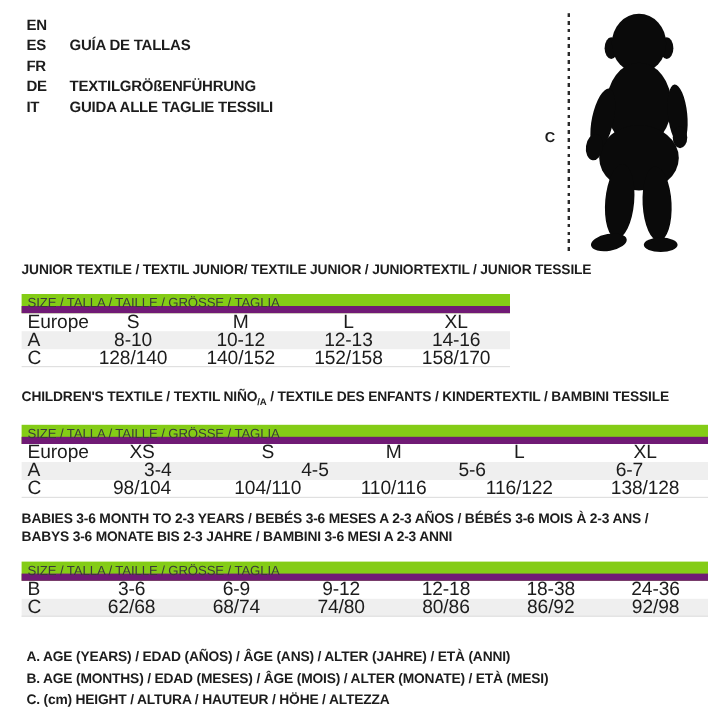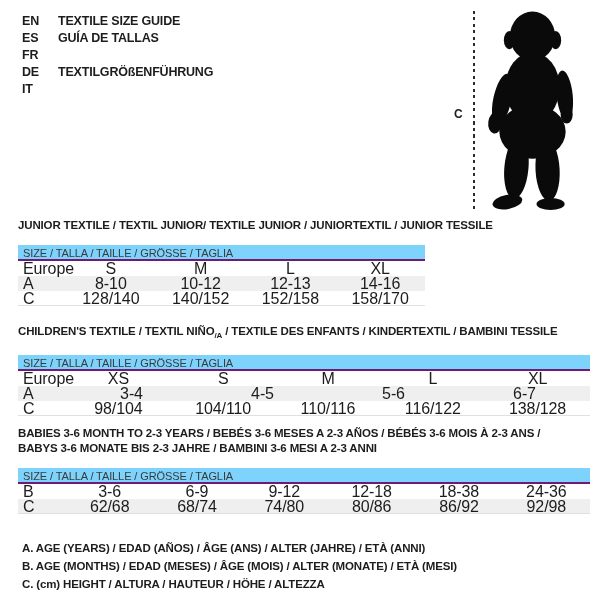--- a/index.html
+++ b/index.html
@@ -27,21 +27,21 @@
   }
   .figure-label { position:absolute; left:2px; top:99px; font-weight:bold; font-size:12px; }
   .figure svg { position:absolute; left:28px; top:1px; }
 
   
   .section { position:absolute; left:18px; }
   .section-title { font-weight:bold; font-size:11.5px; line-height:15px; letter-spacing:-0.15px; white-space:nowrap; }
   .sub { font-size:8px; vertical-align:sub; }
   .size-table { margin-top:12px; }
   .size-bar {
-    height:16px; line-height:16px; background:#7dd3fc; border-bottom:2px solid #701a75;
+    height:16px; line-height:16px; background:#84cc16; border-bottom:6px solid #701a75;
     font-size:11px; color:#3a3a3a; padding-left:5px; letter-spacing:-0.1px;
   }
   .trow { display:flex; height:15px; line-height:15px; font-size:16px; letter-spacing:-0.1px; }
   .trow.shaded { background:#efefef; }
   .trow.last { border-bottom:1px solid #e0e0e0; }
   .c0 { width:48px; padding-left:5px; }
   .cell { flex:1; text-align:center; }
 
   #section-junior   { top:216px; }
   #section-junior .size-table { width:407px; }
@@ -55,35 +55,35 @@
   .legend-line { font-weight:bold; font-size:11.5px; line-height:18px; letter-spacing:-0.15px; white-space:nowrap; }
 </style>
 </head>
 <body>
 
 <div class="page">
 
   <div class="lang-list">
     <div class="lang-row">
       <span class="lang-code">EN</span>
-      <span class="lang-label">TEXTILE SIZE GUIDE</span>
     </div>
     <div class="lang-row">
       <span class="lang-code">ES</span>
       <span class="lang-label">GUÍA DE TALLAS</span>
     </div>
     <div class="lang-row">
       <span class="lang-code">FR</span>
     </div>
     <div class="lang-row">
       <span class="lang-code">DE</span>
       <span class="lang-label">TEXTILGRÖßENFÜHRUNG</span>
     </div>
     <div class="lang-row">
       <span class="lang-code">IT</span>
+      <span class="lang-label">GUIDA ALLE TAGLIE TESSILI</span>
     </div>
   </div>
 
   <div class="figure">
     <div class="dash-line"></div>
     <div class="figure-label">C</div>
     <svg width="106" height="201" viewBox="0 0 105 200">
       <g fill="#0a0a0a">
         <ellipse cx="29" cy="31" rx="5.5" ry="9"></ellipse>
         <ellipse cx="75" cy="31" rx="5.5" ry="9"></ellipse>

